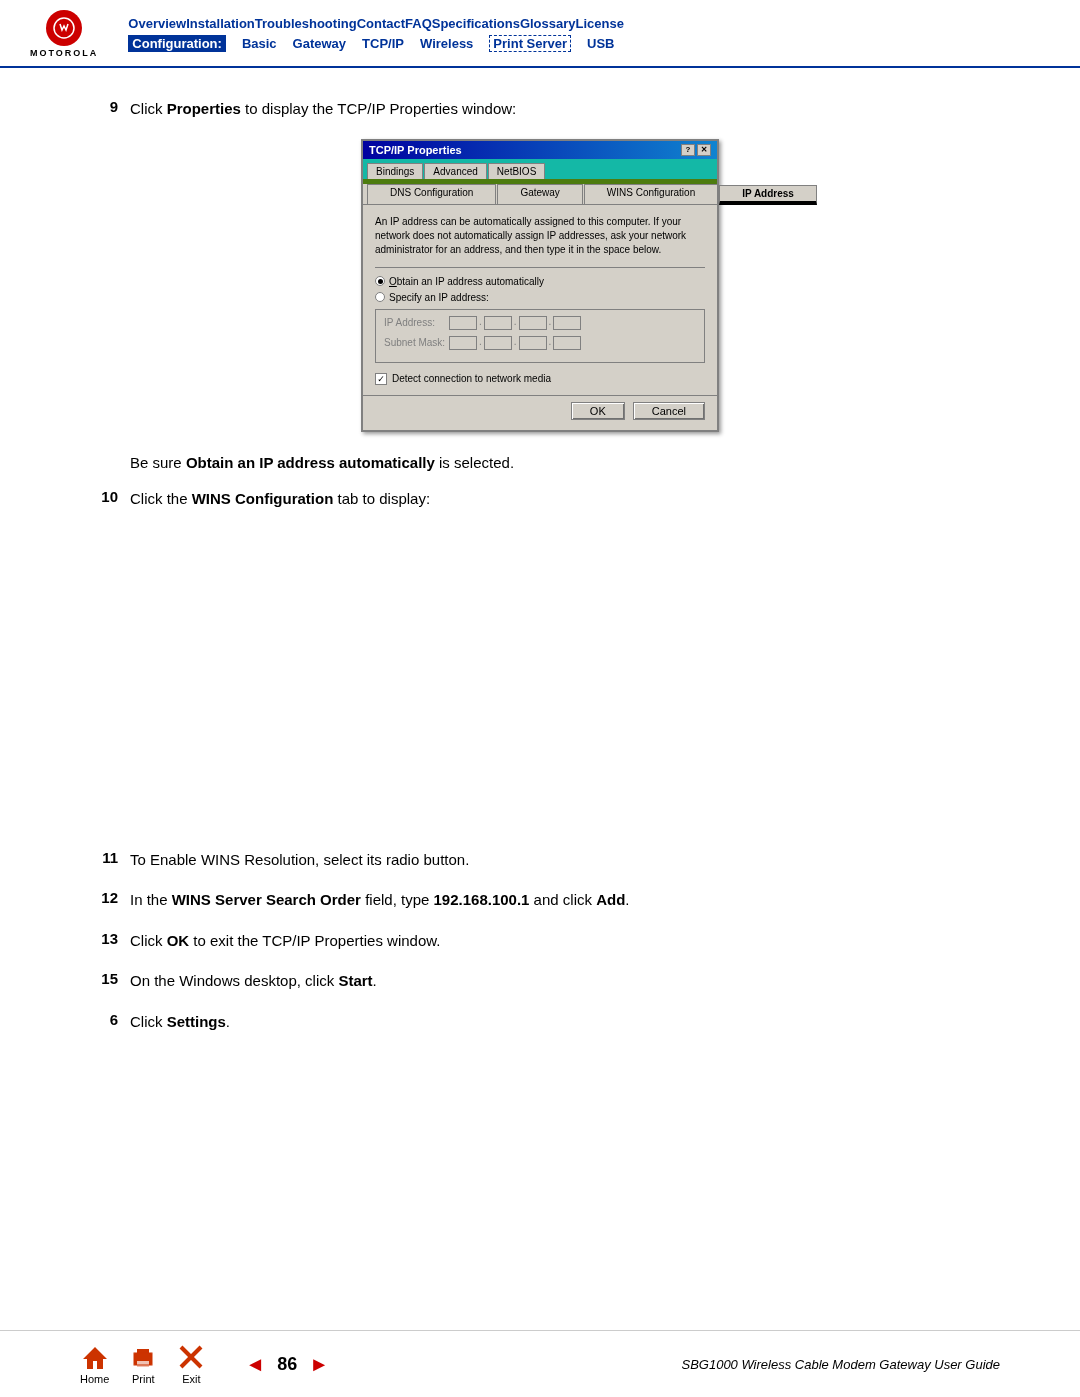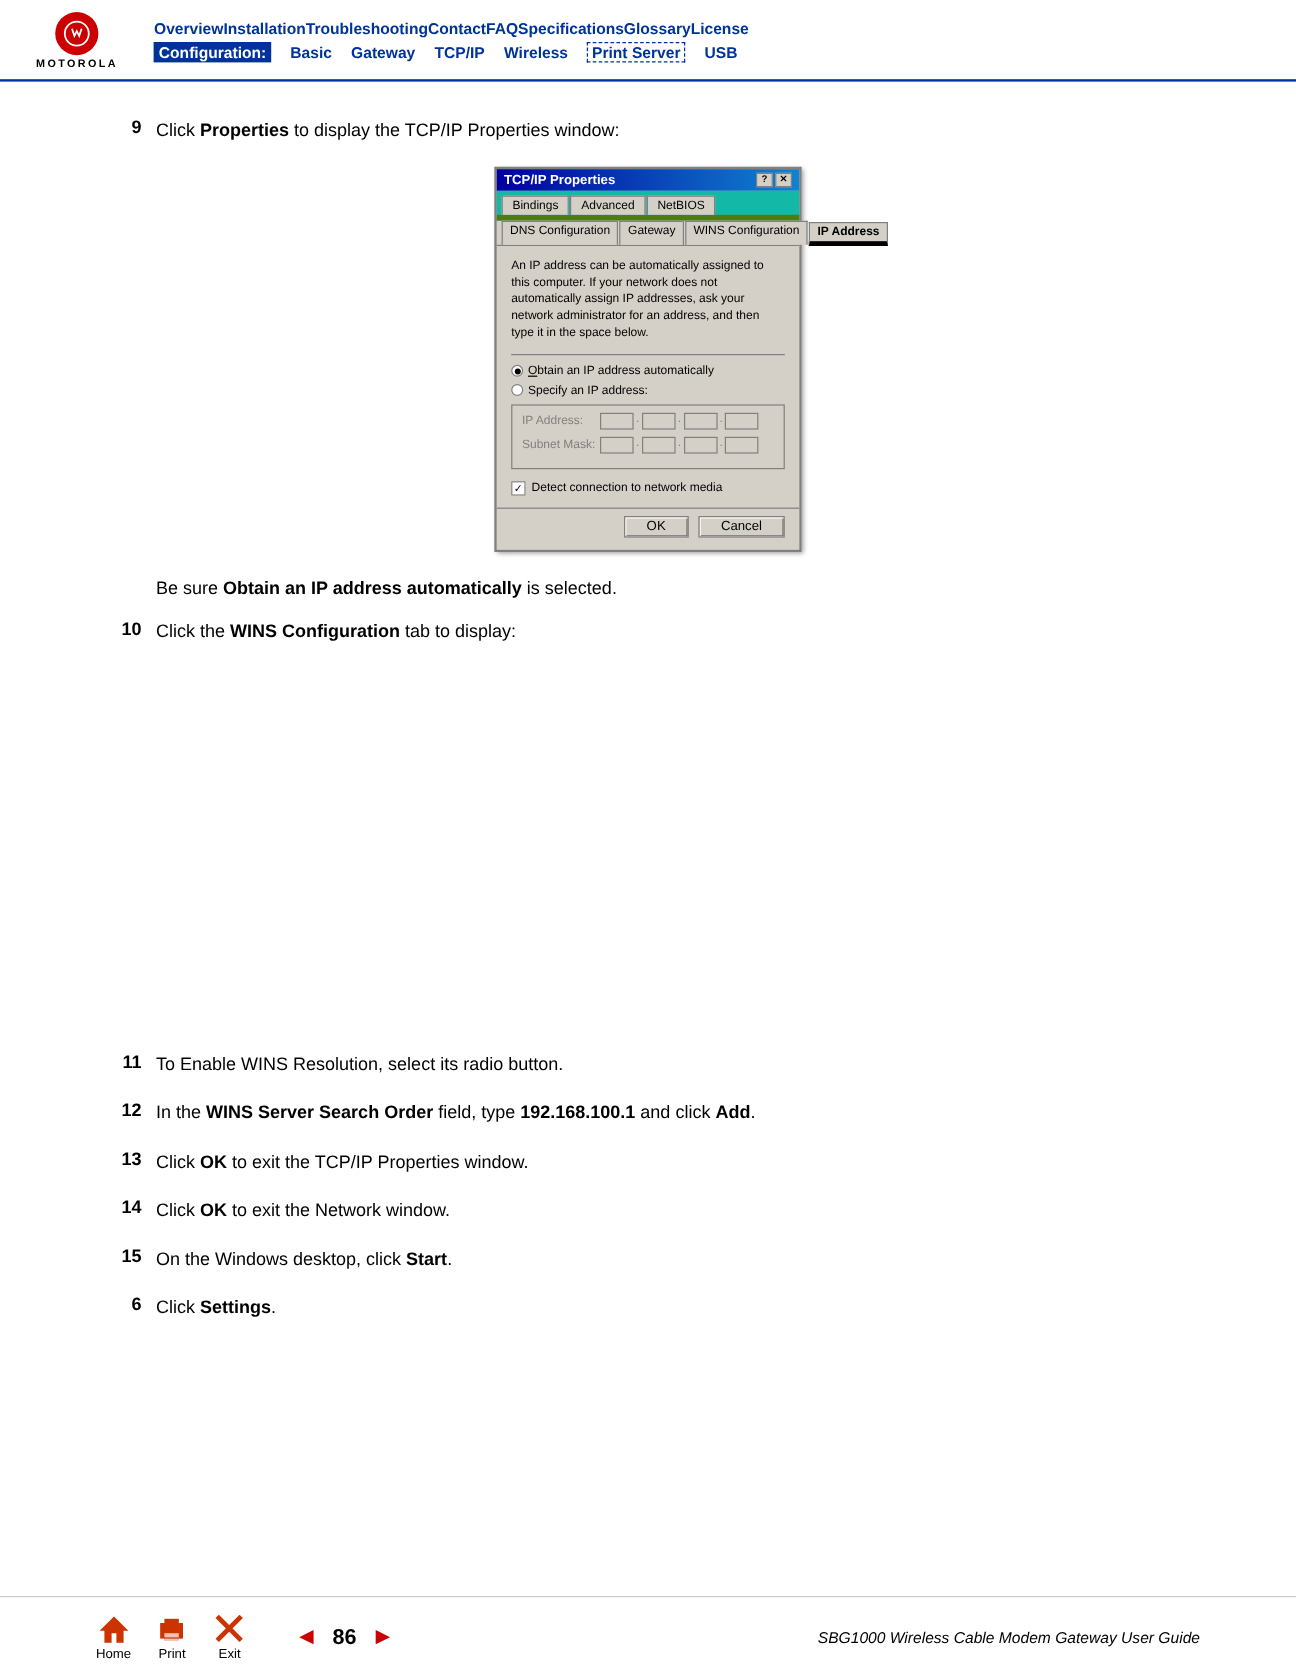--- a/index.html
+++ b/index.html
@@ -117,21 +117,21 @@
 
     
     .dialog-container {
       display: flex;
       justify-content: center;
       margin: 15px 0 20px 0;
     }
     .dialog {
       border: 2px solid #808080;
       background: #d4d0c8;
-      width: 256px;
+      width: 358px;
       font-size: 11px;
       font-family: 'Tahoma', Arial, sans-serif;
       box-shadow: 2px 2px 4px rgba(0,0,0,0.4);
     }
     .dialog-titlebar {
       background: linear-gradient(to right, #0000a0, #1084d0);
       color: white;
       padding: 3px 6px;
       display: flex;
       justify-content: space-between;
@@ -175,21 +175,21 @@
       background: #d4d0c8;
       padding: 0 4px;
       display: flex;
       gap: 1px;
       border-bottom: 1px solid #808080;
     }
     .tab2 {
       background: #d4d0c8;
       border: 1px solid #808080;
       border-bottom: none;
-      padding: 2px 6px;
+      padding: 2px 22px;
       font-size: 10px;
       cursor: pointer;
       white-space: nowrap;
     }
     .tab2.active-tab {
       background: #d4d0c8;
       font-weight: bold;
       border-bottom: 4px solid #000000;
       position: relative;
       top: 1px;
@@ -538,26 +538,20 @@
     </div>
   </div>
 
   <div class="step-item">
     <div class="step-num">13</div>
     <div class="step-text">
       Click <strong>OK</strong> to exit the TCP/IP Properties window.
     </div>
   </div>
 
-  <div class="step-item">
-    <div class="step-num">14</div>
-    <div class="step-text">
-      Click <strong>OK</strong> to exit the Network window.
-    </div>
-  </div>
 
   <div class="step-item">
     <div class="step-num">15</div>
     <div class="step-text">
       On the Windows desktop, click <strong>Start</strong>.
     </div>
   </div>
 
   <div class="step-item">
     <div class="step-num">6</div>

